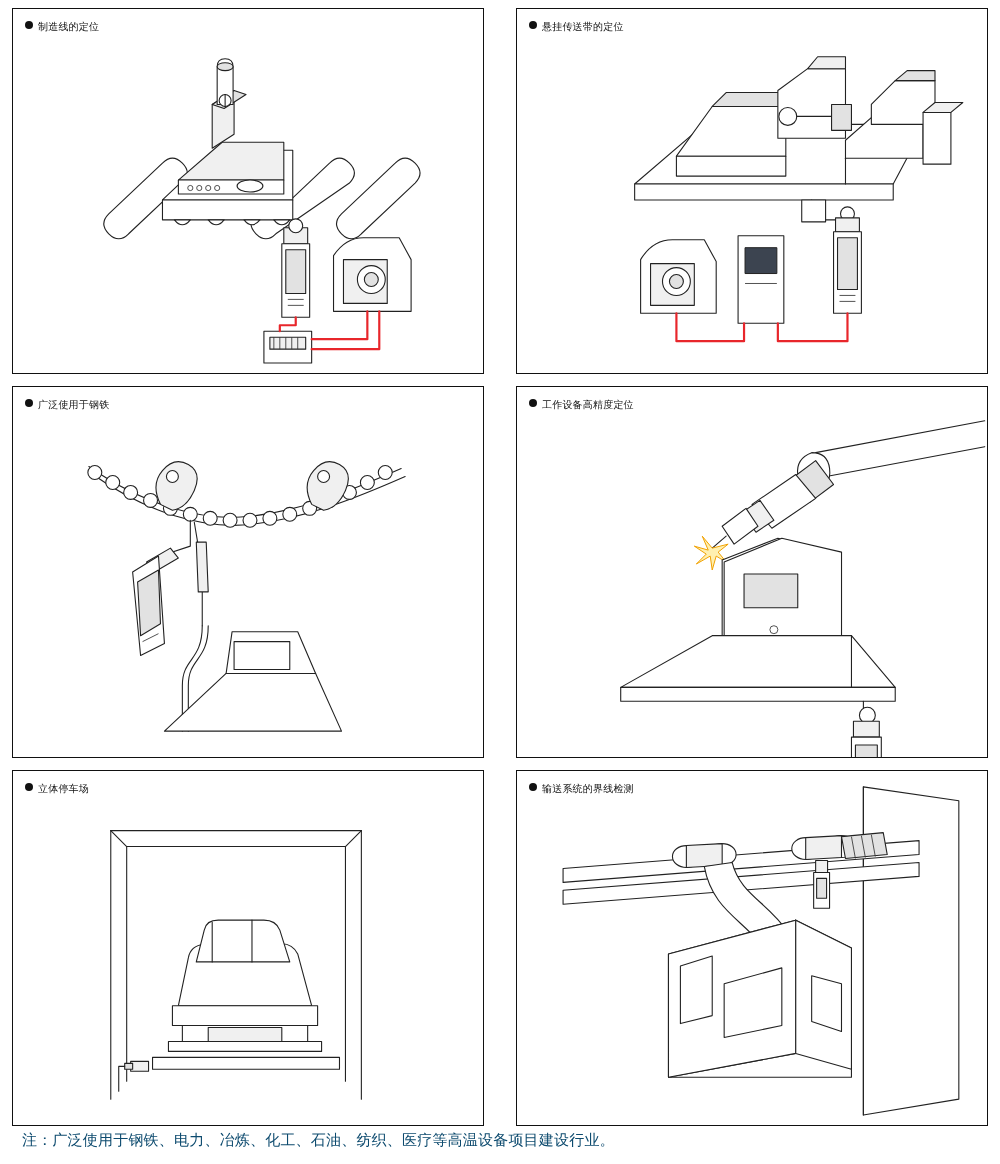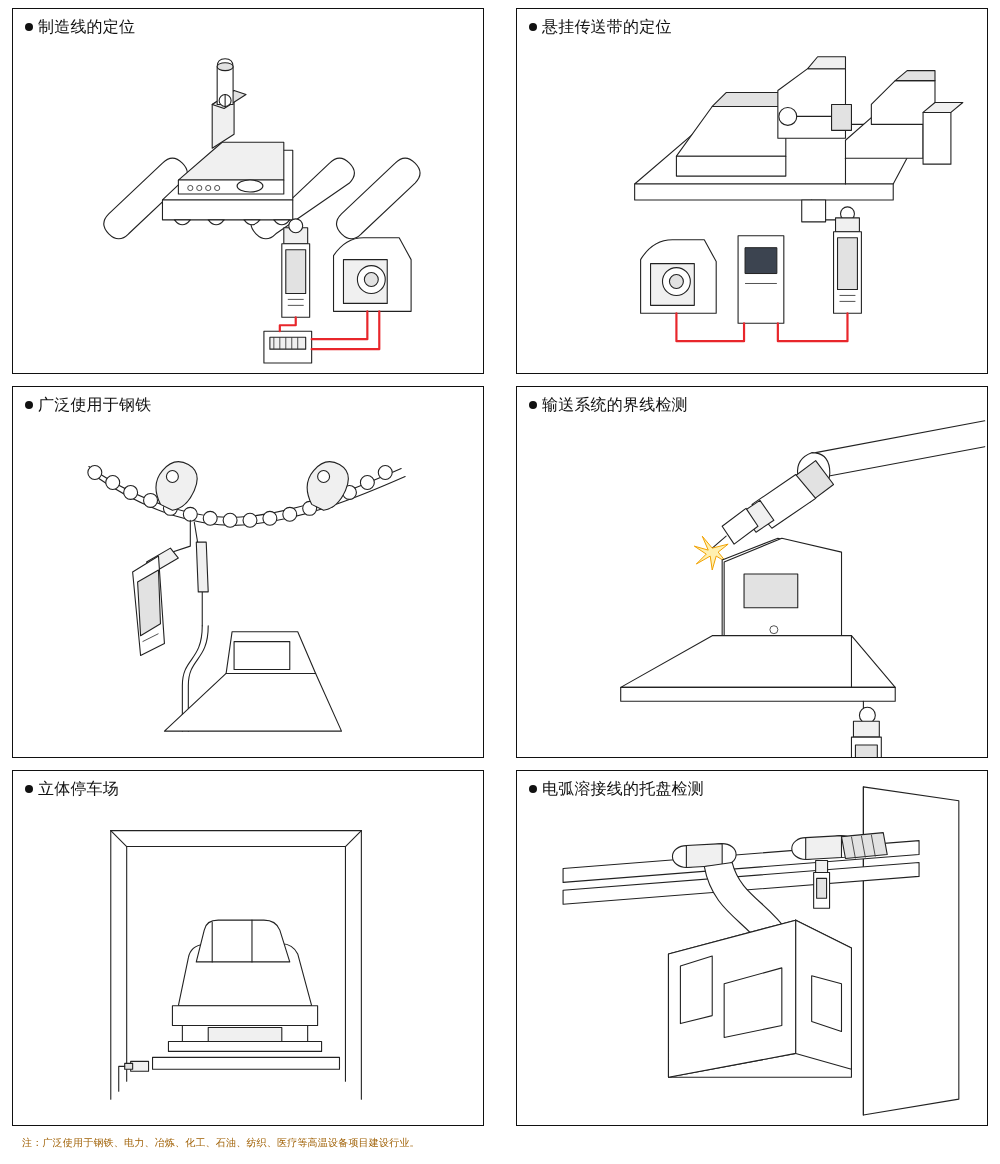--- a/index.html
+++ b/index.html
@@ -33,21 +33,21 @@
     border: 1.5px solid #111;
     position: relative;
     box-sizing: border-box;
     overflow: hidden;
     background: #fff;
   }
   .panel-title {
     position: absolute;
     top: 9px;
     left: 12px;
-    font-size: 16px;
+    font-size: 10px;
     line-height: 18px;
     letter-spacing: .2px;
     white-space: nowrap;
     color: #111;
   }
   .panel-title .bullet {
     display: inline-block;
     width: 8px;
     height: 8px;
     border-radius: 50%;
@@ -61,23 +61,23 @@
   }
   .art svg {
     display: block;
     width: 100%;
     height: 100%;
   }
   .footnote {
     position: absolute;
     left: 22px;
     bottom: 14px;
-    font-size: 10px;
+    font-size: 15px;
     letter-spacing: .2px;
-    color: #a16207;
+    color: #0c4a6e;
   }
   
   .ln { fill: none; stroke: #222; stroke-width: 1.1; stroke-linejoin: round; stroke-linecap: round; }
   .ln-thin { fill: none; stroke: #333; stroke-width: .85; }
   .fillw { fill: #ffffff; stroke: #222; stroke-width: 1.1; stroke-linejoin: round; }
   .fillg { fill: #f0f0f0; stroke: #222; stroke-width: 1.1; stroke-linejoin: round; }
   .fillgg { fill: #e2e2e2; stroke: #222; stroke-width: 1.1; stroke-linejoin: round; }
   .dark { fill: #3c4450; stroke: #222; stroke-width: 1; }
   .red { fill: none; stroke: #e8262b; stroke-width: 2.2; stroke-linecap: round; stroke-linejoin: round; }
 </style>
@@ -258,21 +258,21 @@
 
           <path class="fillw" d="M152 346 L214 288 L304 288 L330 346 Z"></path>
           <path class="fillw" d="M214 288 L220 246 L286 246 L304 288 Z"></path>
           <path class="ln" d="M222 256 L278 256 L278 284 L222 284 Z"></path>
         </svg>
       </div>
     </div>
 
     <div class="panel">
       <div class="panel-title">
-        <span class="bullet"></span><span>输送系统的界线检测</span>
+        <span class="bullet"></span><span>工作设备高精度定位</span>
       </div>
       <div class="art">
         <svg viewBox="0 0 472 372" xmlns="http://www.w3.org/2000/svg">
 
           <g>
             <path class="ln" d="M300 66 L470 34"></path>
             <path class="ln" d="M300 92 L470 60"></path>
             <path class="fillw" d="M296 66 q-16 6 -14 22 q2 16 18 14 q16 -2 14 -20 q-2 -16 -18 -16 Z"></path>
             <path class="fillgg" d="M276 92 L300 74 L318 98 L294 116 Z"></path>
             <path class="fillw" d="M236 118 L280 88 L300 112 L256 142 Z"></path>
@@ -342,21 +342,21 @@
             <path class="fillg" d="M118 292 L136 292 L136 302 L118 302 Z"></path>
             <path class="fillgg" d="M112 294 L120 294 L120 300 L112 300 Z"></path>
             <path class="ln" d="M112 297 L106 297 L106 322"></path>
           </g>
         </svg>
       </div>
     </div>
 
     <div class="panel">
       <div class="panel-title">
-        <span class="bullet"></span><span>电弧溶接线的托盘检测</span>
+        <span class="bullet"></span><span>输送系统的界线检测</span>
       </div>
       <div class="art">
         <svg viewBox="0 0 472 356" xmlns="http://www.w3.org/2000/svg">
 
           <path class="ln" d="M348 16 L444 30 L444 330 L348 346 Z"></path>
           <path class="ln" d="M348 16 L348 346"></path>
 
           <path class="fillw" d="M46 98 L404 70 L404 84 L46 112 Z"></path>
           <path class="fillw" d="M46 120 L404 92 L404 106 L46 134 Z"></path>
 

